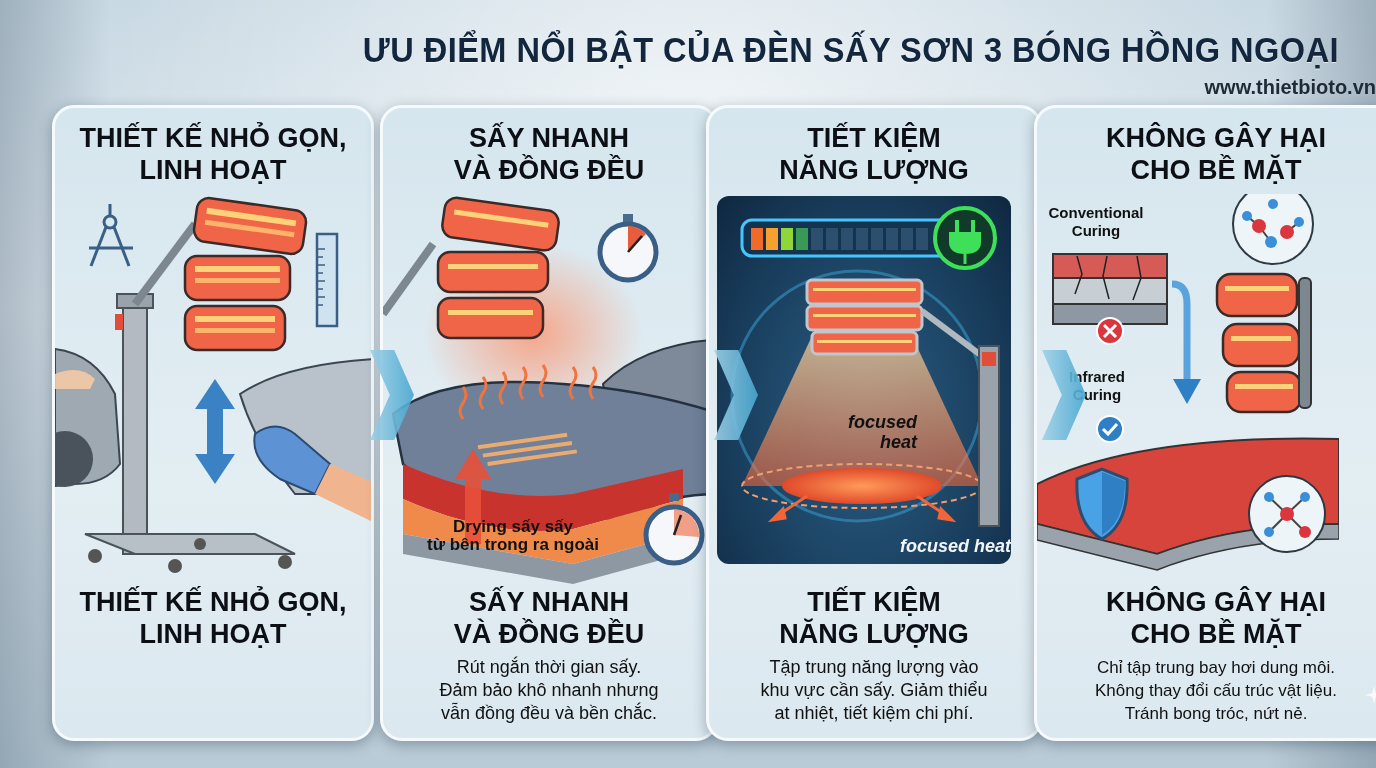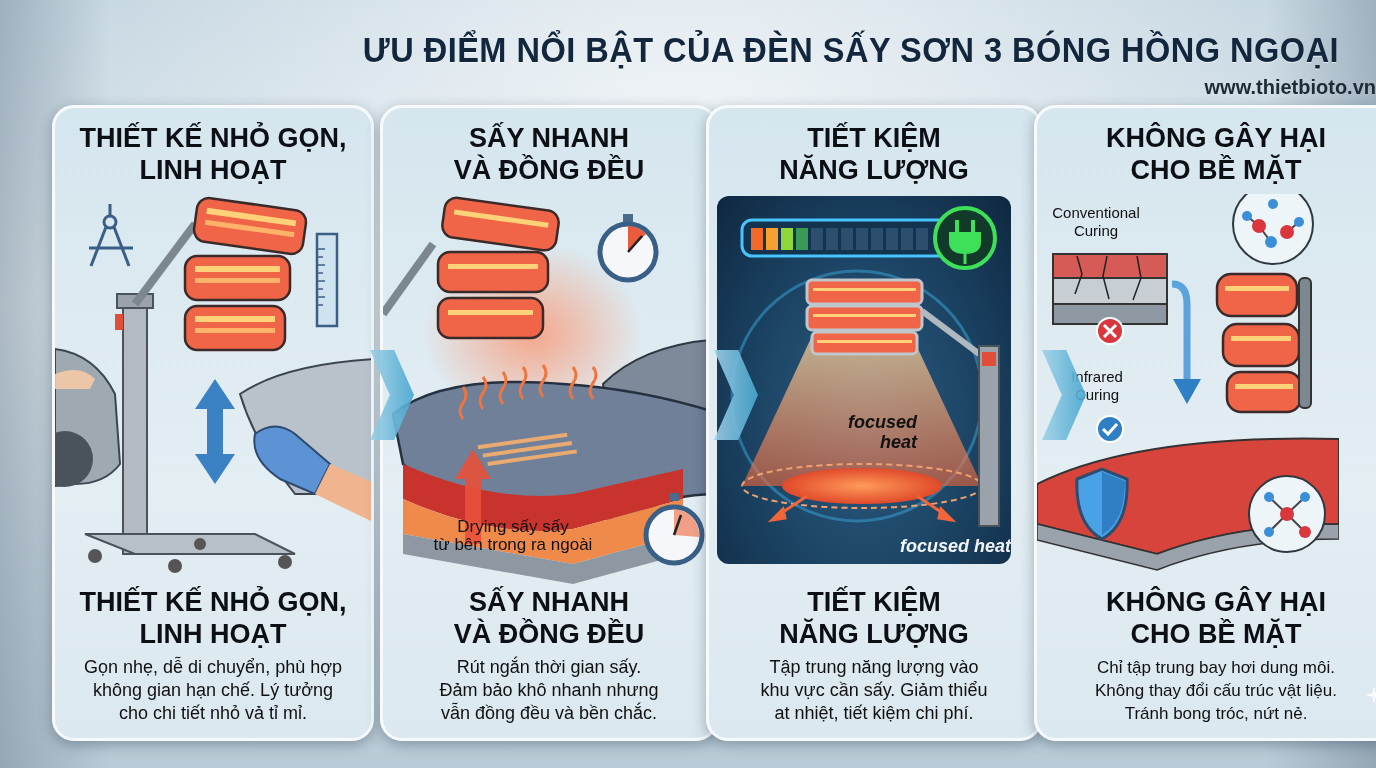--- a/index.html
+++ b/index.html
@@ -55,21 +55,21 @@
   svg { display: block; }
 
   .dark-panel {
     position: absolute; top: 88px; left: 8px; width: 294px; height: 368px;
     background: radial-gradient(ellipse at 50% 60%, #2b5f86 0%, #173a58 70%, #0f2740 100%);
     border-radius: 12px; overflow: hidden;
   }
   .panel-label {
     position: absolute; font-weight: 700; font-size: 18px; text-align: right; line-height: 20px; font-style: italic;
   }
-  .small-label { position: absolute; font-size: 15px; font-weight: 400; color: #111; text-align: center; line-height: 18px; }
+  .small-label { position: absolute; font-size: 15px; font-weight: 700; color: #111; text-align: center; line-height: 18px; }
   .chev-mark {
     position: absolute; right: 12px; bottom: 34px; width: 18px; height: 18px;
     background: rgba(255,255,255,0.8);
     clip-path: polygon(50% 0, 60% 40%, 100% 50%, 60% 60%, 50% 100%, 40% 60%, 0 50%, 40% 40%);
   }
 </style>
 </head>
 <body>
 
 <div class="bg-glow"></div>
@@ -147,25 +147,20 @@
         </g>
 
         <path d="M185 200 Q230 170 322 165 L322 300 L240 300 Q200 250 185 200 Z" fill="#b9c2ca" stroke="#3b4650" stroke-width="2"></path>
         <path d="M240 240 Q220 225 200 240 Q195 265 225 285 L260 300 L275 270 Z" fill="#5d93d4" stroke="#2a4a70" stroke-width="2"></path>
         <path d="M260 300 L322 330 L322 290 L275 270 Z" fill="#f0b58e"></path>
       </svg>
     </div>
     <div class="card-bottom">
       <div class="bt">THIẾT KẾ NHỎ GỌN,</div>
       <div class="bt">LINH HOẠT</div>
-      <div class="desc">
-        <div>Gọn nhẹ, dễ di chuyển, phù hợp</div>
-        <div>không gian hạn chế. Lý tưởng</div>
-        <div>cho chi tiết nhỏ vả tỉ mỉ.</div>
-      </div>
     </div>
   </div>
 
   <div class="arrow-conn" style="left:332px;"></div>
 
   <div class="card c2">
     <div class="card-title">
       <div>SẤY NHANH</div>
       <div>VÀ ĐỒNG ĐỀU</div>
     </div>

